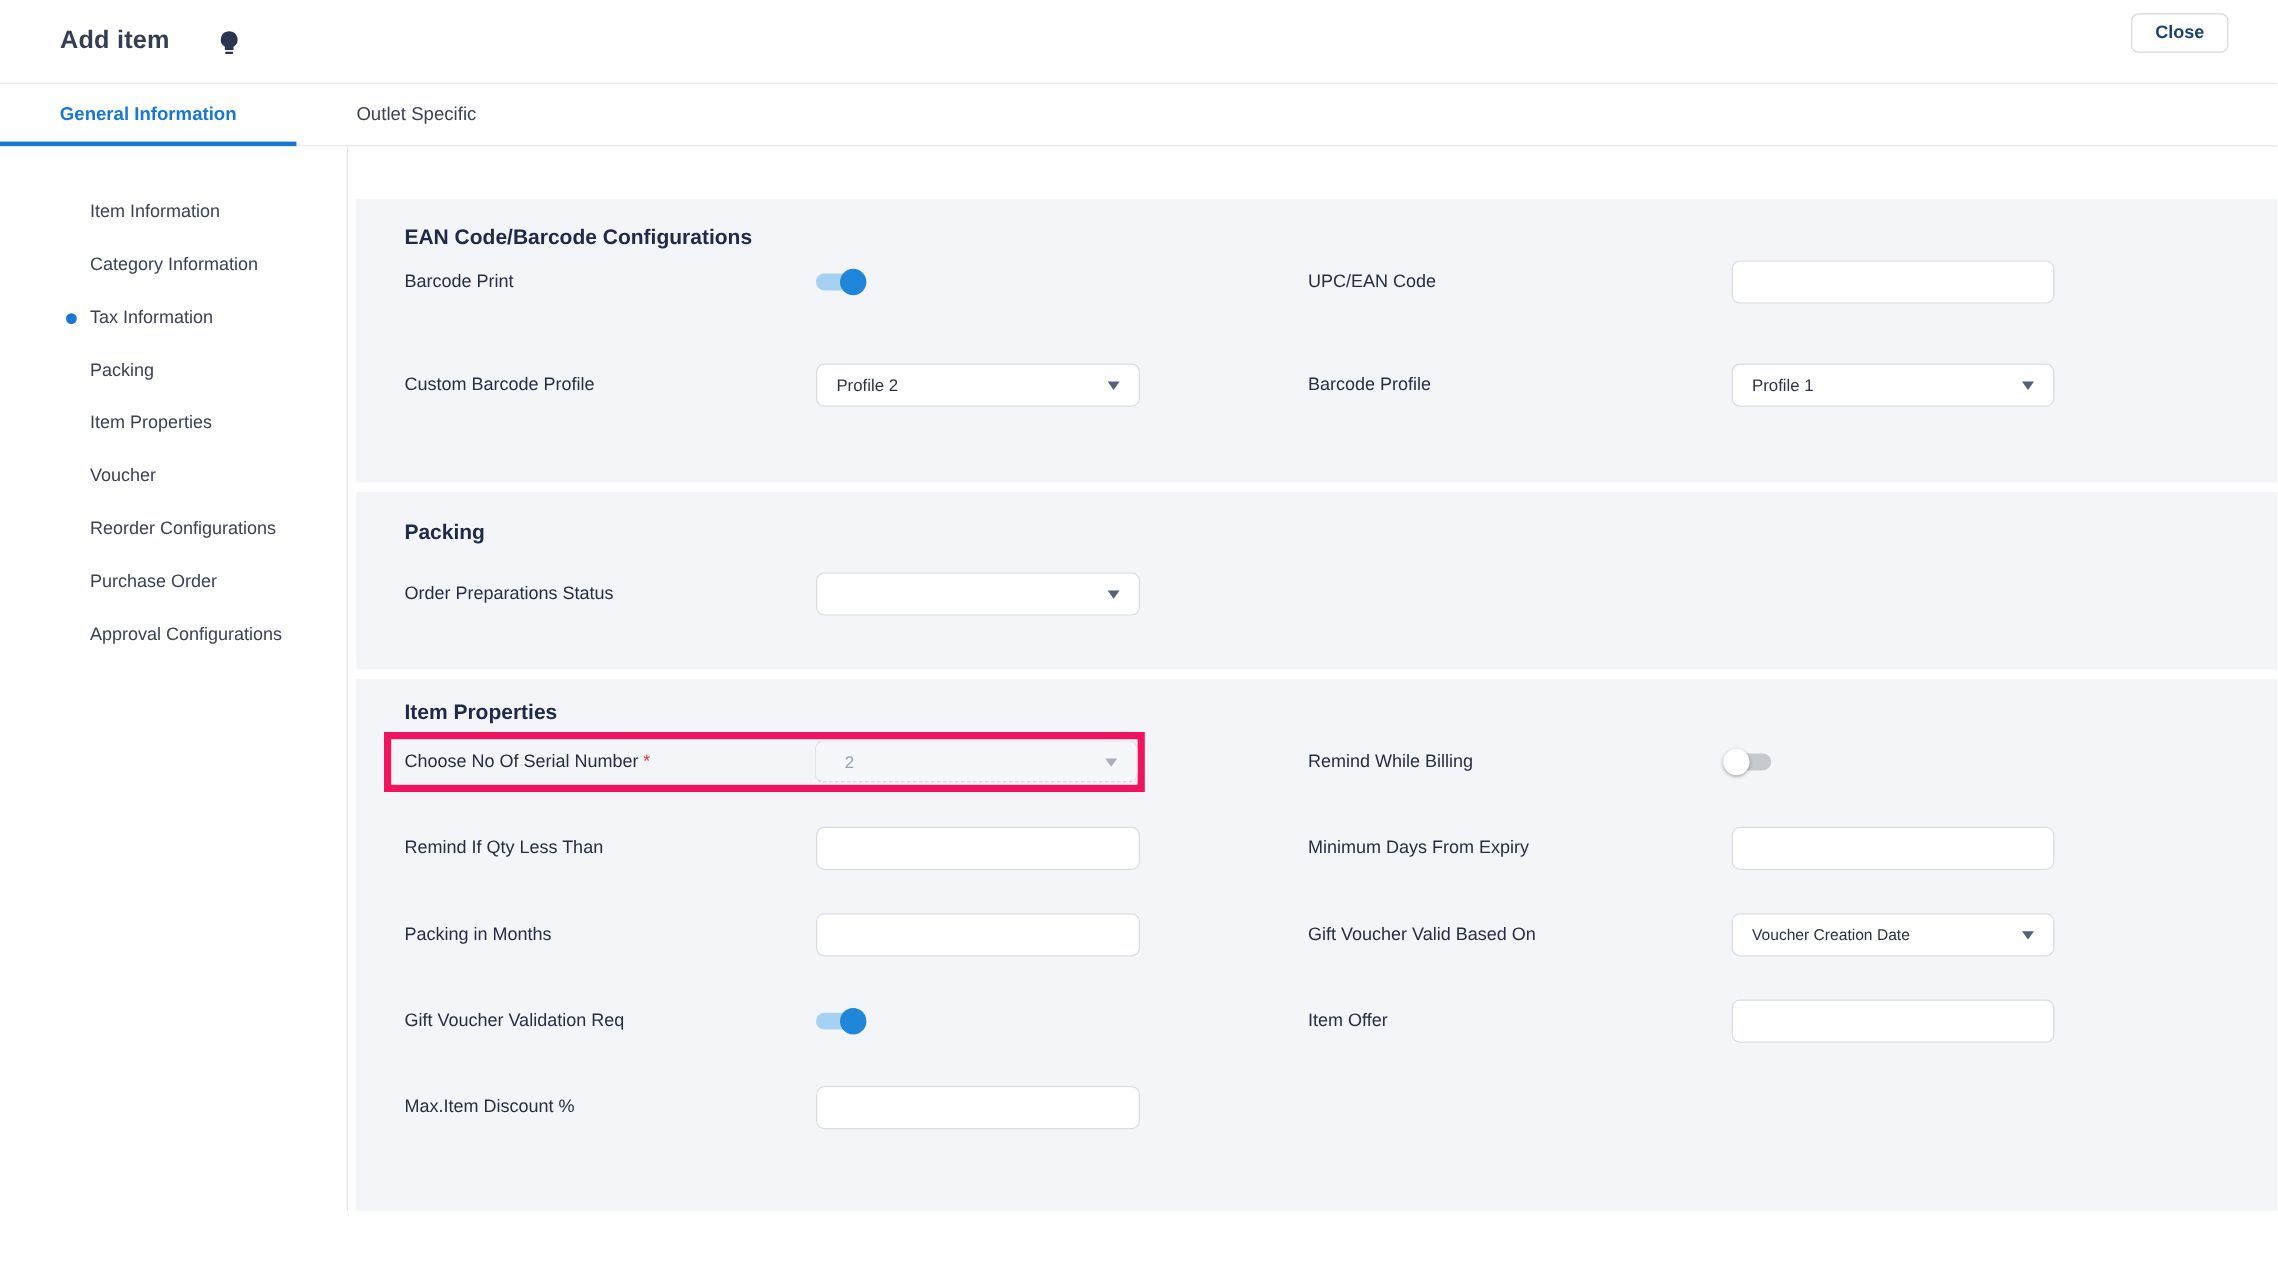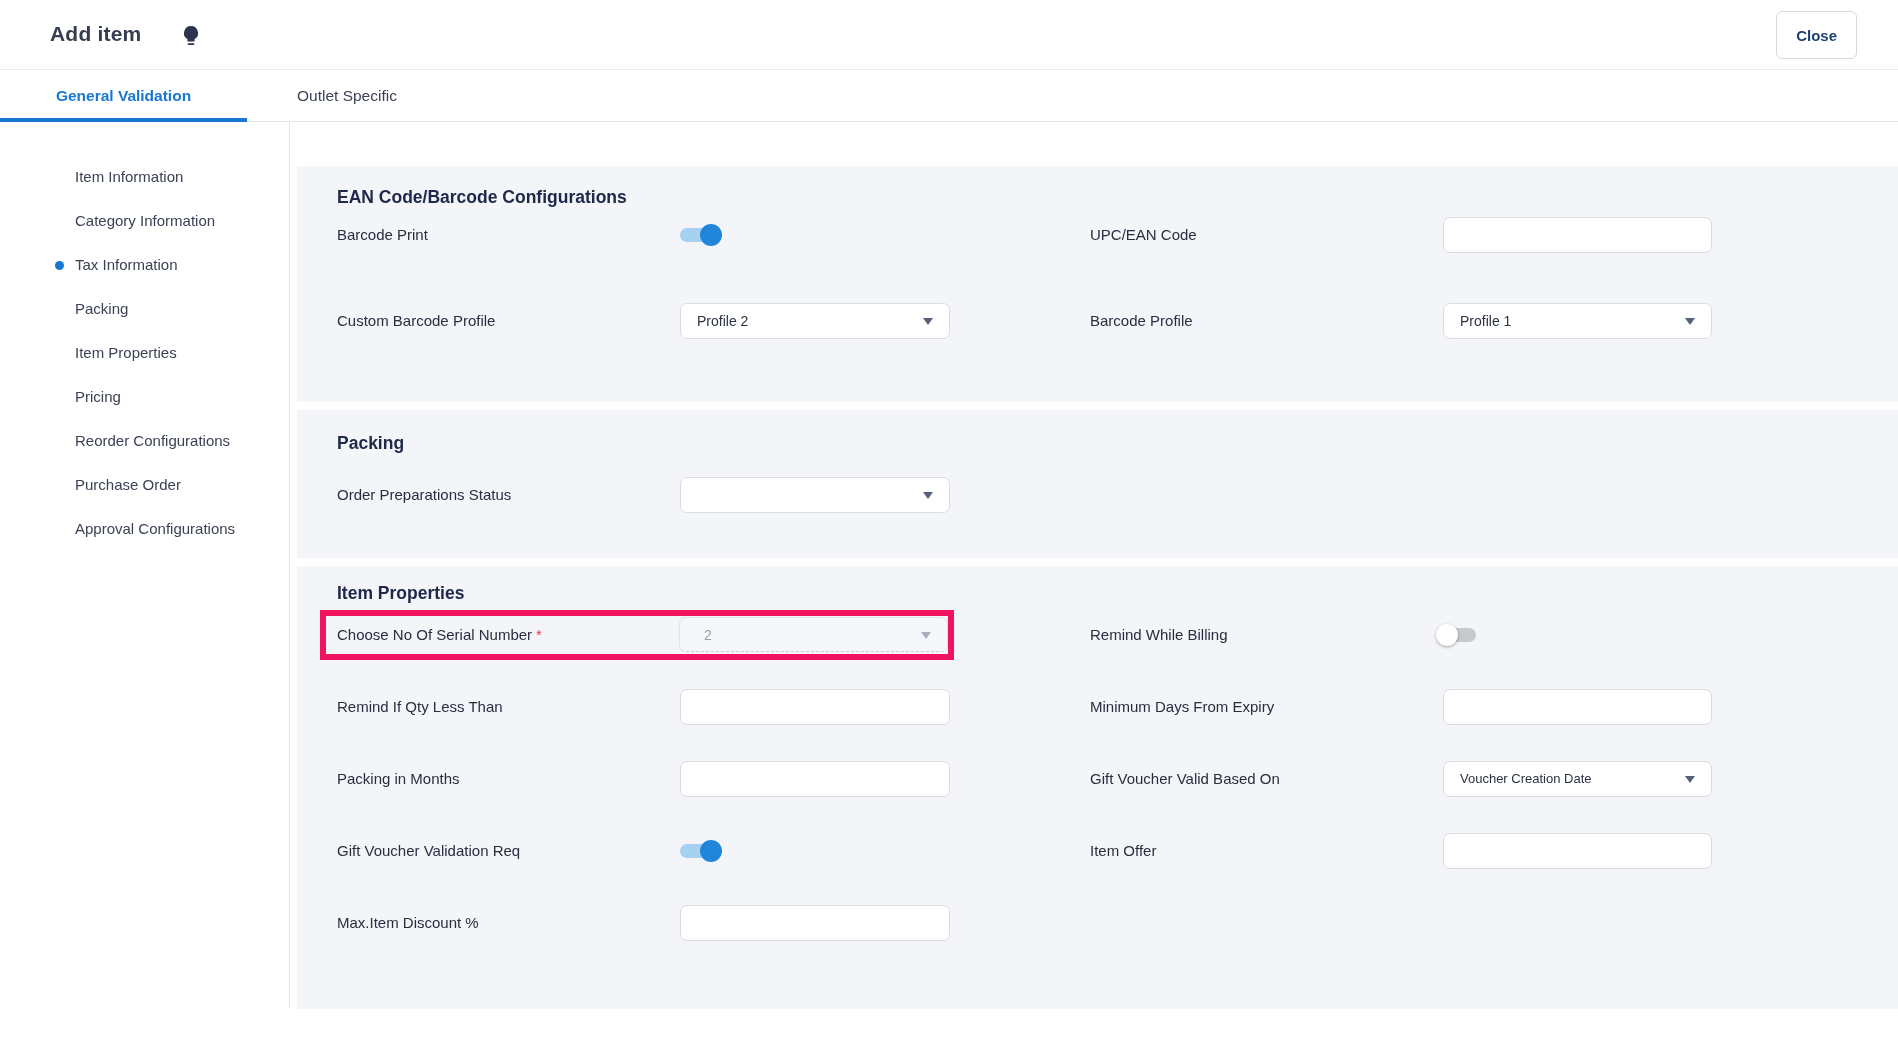--- a/index.html
+++ b/index.html
@@ -4,21 +4,21 @@
 <style>
   * { margin:0; padding:0; box-sizing:border-box; }
   html,body { background:#ffffff; }
   body { font-family:"Liberation Sans", sans-serif; color:#2b3345; }
   .app { position:relative; width:1898px; height:1062px; background:#ffffff; overflow:hidden; }
 
   
   .header { position:absolute; left:0; top:0; width:1898px; height:70px; background:#fff; border-bottom:1px solid #e9ebee; }
   .title { position:absolute; left:50px; top:22px; font-size:21px; font-weight:600; color:#353d50; letter-spacing:.2px; }
   .bulb { position:absolute; left:183px; top:25px; width:16px; height:24px; }
-  .close-btn { position:absolute; right:41px; top:11px; height:48px; padding:0 19px; background:#fff; border:1px solid #d6dade; border-radius:6px; font-size:15px; color:#1d4070; font-weight:600; line-height:31px; cursor:pointer; }
+  .close-btn { position:absolute; right:41px; top:11px; height:33px; padding:0 19px; background:#fff; border:1px solid #d6dade; border-radius:6px; font-size:15px; color:#1d4070; font-weight:600; line-height:31px; cursor:pointer; }
 
   
   .tabbar { position:absolute; left:0; top:70px; width:1898px; height:52px; background:#fff; border-bottom:1px solid #e4e7ea; }
   .tab { position:absolute; top:0; height:52px; line-height:52px; font-size:15.5px; cursor:pointer; }
   .tab-general { left:0; width:247px; text-align:center; color:#1877d2; font-weight:600; }
   .tab-outlet { left:297px; color:#3a4254; }
   .tab-underline { position:absolute; left:0; bottom:-1px; width:247px; height:4px; background:#1877d2; }
 
   
   .sidebar { position:absolute; left:0; top:122px; width:290px; height:887px; background:#fff; border-right:1px solid #e4e7ea; }
@@ -71,33 +71,33 @@
   <div class="header">
     <div class="title">Add item</div>
     <svg class="bulb" viewBox="0 0 16 24">
       <path d="M8 1a7 7 0 0 0-3.6 13v2.6h7.2V14A7 7 0 0 0 8 1z" fill="#2b3550"></path>
       <rect x="4.6" y="18.2" width="6.8" height="1.8" rx="0.9" fill="#2b3550"></rect>
     </svg>
     <button class="close-btn">Close</button>
   </div>
 
   <div class="tabbar">
-    <div class="tab tab-general">General Validation</div>
+    <div class="tab tab-general">General Information</div>
     <div class="tab tab-outlet">Outlet Specific</div>
     <div class="tab-underline"></div>
   </div>
 
   <div class="sidebar">
     <ul class="side-list">
       <li class="side-item">Item Information</li>
       <li class="side-item">Category Information</li>
       <li class="side-item active">Tax Information</li>
       <li class="side-item">Packing</li>
       <li class="side-item">Item Properties</li>
-      <li class="side-item">Pricing</li>
+      <li class="side-item">Voucher</li>
       <li class="side-item">Reorder Configurations</li>
       <li class="side-item">Purchase Order</li>
       <li class="side-item">Approval Configurations</li>
     </ul>
   </div>
 
   <div class="card card1">
     <div class="sec-title" style="top:21px;">EAN Code/Barcode Configurations</div>
 
     <div class="lbl" style="left:40px; top:51px;">Barcode Print</div>

